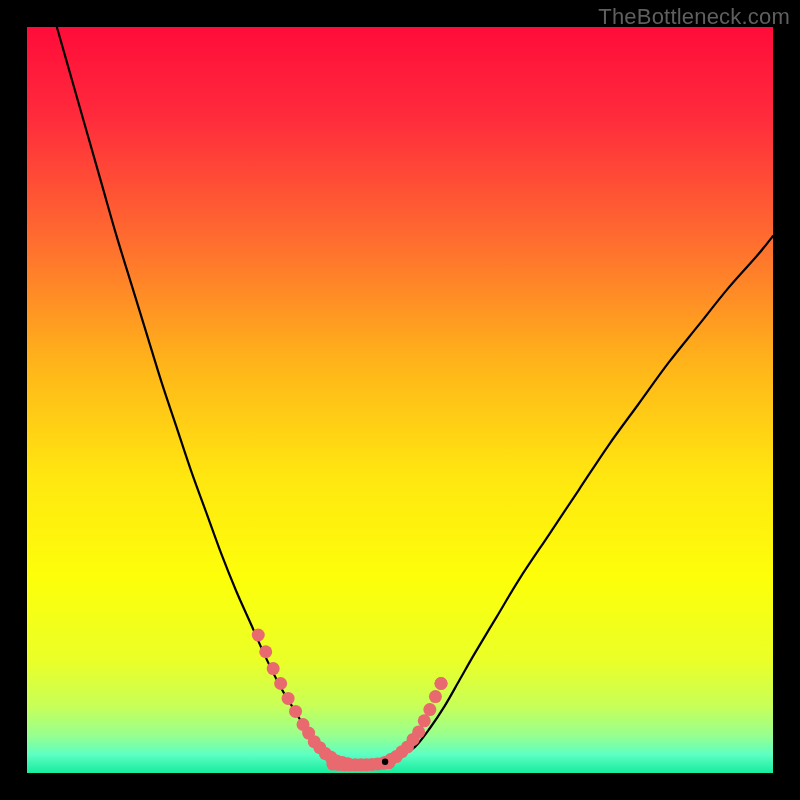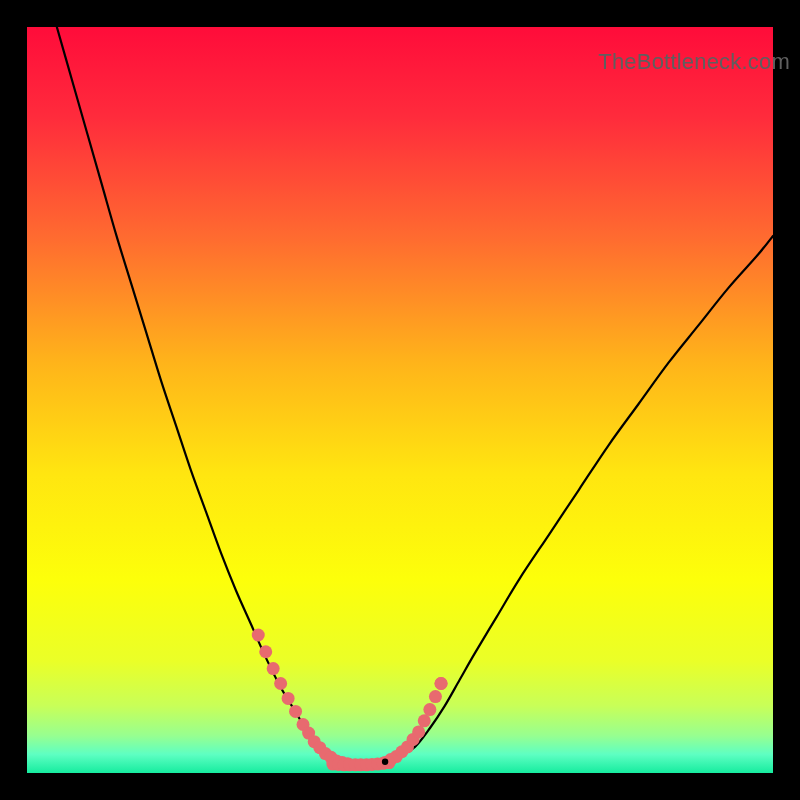--- a/index.html
+++ b/index.html
@@ -14,21 +14,20 @@
   }
   .watermark {
     position: absolute;
     top: 4px;
     right: 10px;
     color: #5f5f5f;
     font-size: 22px;
     font-weight: 500;
     z-index: 10;
     letter-spacing: 0.2px;
-    margin-top: 45px;
   }
   .plot-wrap {
     position: absolute;
     left: 27px;
     top: 27px;
     width: 746px;
     height: 746px;
   }
   svg {
     display: block;

